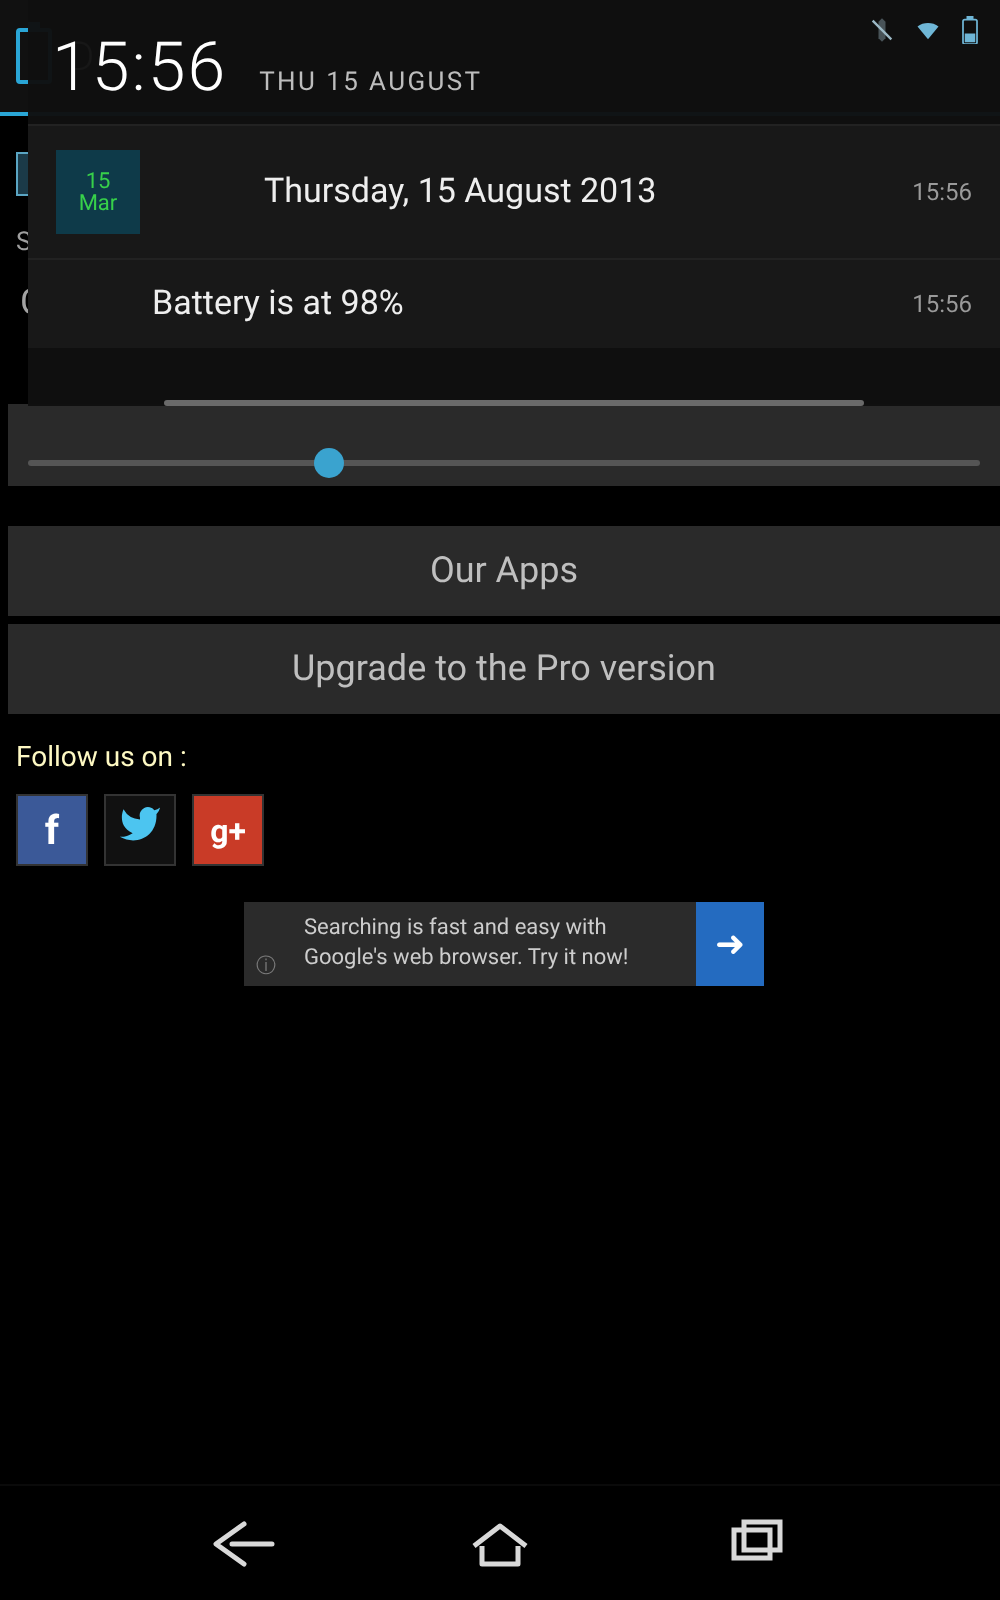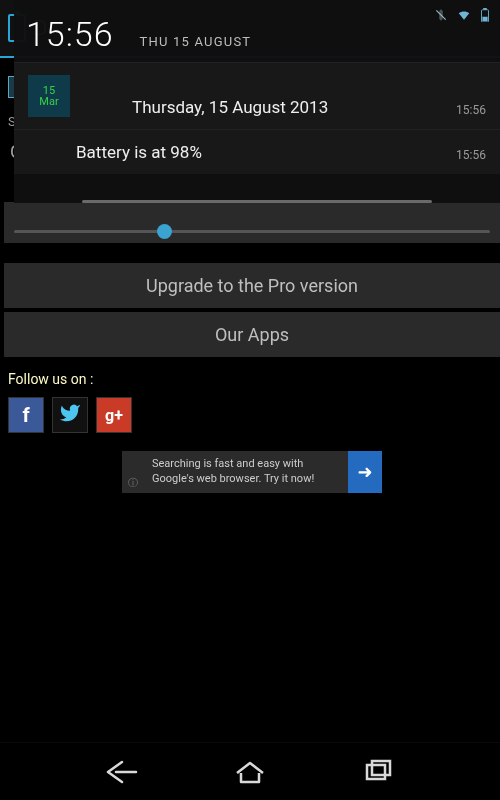--- a/index.html
+++ b/index.html
@@ -127,36 +127,36 @@
     display: flex; align-items: flex-end;
     padding: 14px 18px 8px 12px;
     position: relative;
   }
   .shade-time {
     color: #fff; font-size: 34px; font-weight: 300;
     letter-spacing: 1px;
   }
   .shade-date {
     color: #bdbdbd; font-size: 13px; letter-spacing: 1.2px;
-    margin-left: 26px; padding-bottom: 5px;
+    margin-left: 16px; padding-bottom: 5px;
   }
   .status-icons {
     position: absolute; right: 10px; top: 8px;
     display: flex; gap: 8px; align-items: center;
   }
   .ic-mute, .ic-wifi, .ic-bat {
     color: #9db9c6; font-size: 14px;
   }
   .mute-svg { width: 14px; height: 14px; }
   .wifi-svg { width: 16px; height: 14px; }
   .bat-svg  { width: 10px; height: 14px; }
 
   .notif-list { }
   .notif {
-    display: flex; align-items: flex-end;
+    display: flex; align-items: center;
     padding: 12px 14px;
     border-top: 1px solid #222;
     background: #181818;
   }
   .notif-icon {
     width: 42px; height: 42px;
     background: #0e3a49;
     display: flex; flex-direction: column;
     align-items: center; justify-content: center;
     color: #37d04a; font-size: 11px; line-height: 1.0;
@@ -219,22 +219,22 @@
       <span class="dd-label">Green Icons</span>
       <span class="dd-caret"></span>
     </div>
 
     <div class="slider-wrap">
       <div class="slider-track">
         <div class="slider-thumb"></div>
       </div>
     </div>
 
+    <div class="wide-btn">Our Apps</div>
     <div class="wide-btn">Upgrade to the Pro version</div>
-    <div class="wide-btn">Our Apps</div>
 
     <div class="follow-label">Follow us on :</div>
     <div class="social-row">
       <div class="social-btn fb">
         <span>f</span>
       </div>
       <div class="social-btn tw">
         <span>
           <svg viewBox="0 0 24 24" width="22" height="22" fill="#4cc5f0">
               <path d="M23 3a10.9 10.9 0 0 1-3.14 1.53A4.48 4.48 0 0 0 12 8.5v1A10.66 10.66 0 0 1 3 4s-4 9 5 13a11.64 11.64 0 0 1-7 2c9 5 20 0 20-11.5 0-.28 0-.56-.05-.83A7.72 7.72 0 0 0 23 3z"></path>

